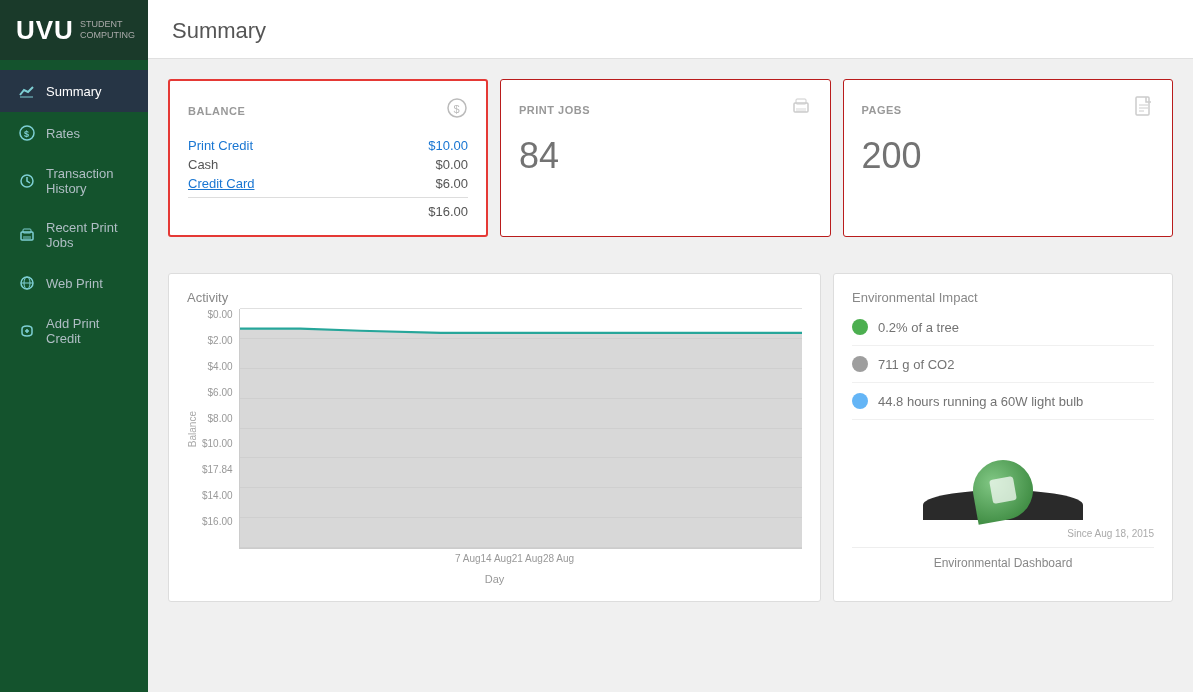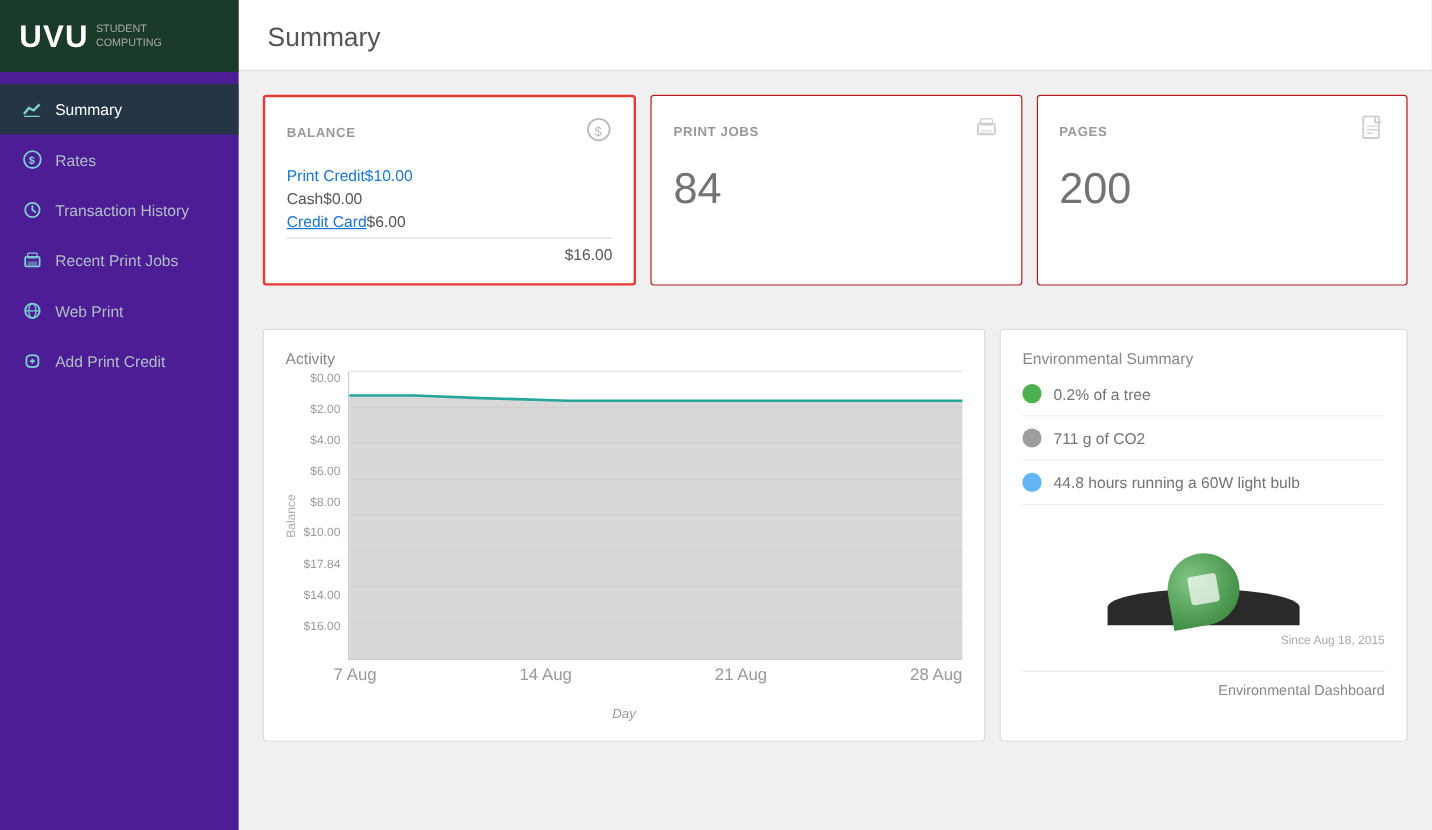--- a/index.html
+++ b/index.html
@@ -1,21 +1,21 @@
 <!DOCTYPE html>
 <html><head>
   <meta charset="utf-8">
   <style>
     * { box-sizing: border-box; margin: 0; padding: 0; }
     body { font-family: 'Segoe UI', Arial, sans-serif; background: #f0f0f0; display: flex; height: 692px; width: 1193px; overflow: hidden; }
 
     
     #sidebar {
-      width: 199px;
-      background: #4c1d95;
+      width: 148px;
+      background: #14532d;
       display: flex;
       flex-direction: column;
       flex-shrink: 0;
       height: 692px;
     }
     #sidebar-logo {
       background: #1a3a2a;
       padding: 14px 16px;
       display: flex;
       align-items: center;
@@ -118,21 +118,21 @@
     .card-icon {
       color: #ccc;
       font-size: 20px;
     }
     .balance-table {
       width: 100%;
       font-size: 13px;
     }
     .balance-row {
       display: flex;
-      justify-content: flex-start;
+      justify-content: space-between;
       padding: 2px 0;
       color: #555;
     }
     .balance-row.print-credit { color: #1976d2; }
     .balance-divider {
       border: none;
       border-top: 1px solid #ddd;
       margin: 4px 0;
     }
     .balance-total {
@@ -199,32 +199,31 @@
       border-top: 1px solid #e0e0e0;
     }
     .chart-svg {
       position: absolute;
       top: 0; left: 0;
       width: 100%;
       height: 100%;
     }
     .x-axis {
       display: flex;
-      justify-content: space-between;
+      justify-content: center;
       margin-left: 40px;
-      font-size: 14px;
+      font-size: 10px;
       color: #999;
       margin-top: 4px;
     }
     .x-title {
       text-align: center;
       font-size: 11px;
       color: #999;
-      margin-top: 19px;
-      font-style: italic;
+      margin-top: 9px;
     }
     .y-title-rotated {
       font-size: 10px;
       color: #aaa;
       writing-mode: vertical-rl;
       transform: rotate(180deg);
       margin-right: 4px;
       white-space: nowrap;
     }
 
@@ -285,24 +284,24 @@
       border-radius: 50% 50% 0 0;
       z-index: 1;
     }
     .env-footer {
       font-size: 10px;
       color: #aaa;
       text-align: right;
       margin-top: 8px;
     }
     .env-dashboard-link {
-      text-align: right;
+      text-align: center;
       font-size: 12px;
       color: #888;
-      margin-top: 19px;
+      margin-top: 8px;
       padding-top: 8px;
       border-top: 1px solid #eee;
     }
   </style>
 </head>
 <body>
 
 <div id="sidebar">
   <div id="sidebar-logo">
     <span class="logo-text-uvu">UVU</span>
@@ -481,21 +480,21 @@
         <div class="x-axis">
           <span>7 Aug</span>
           <span>14 Aug</span>
           <span>21 Aug</span>
           <span>28 Aug</span>
         </div>
         <div class="x-title">Day</div>
       </div>
 
       <div class="panel env-panel">
-        <div class="panel-title">Environmental Summary</div>
+        <div class="panel-title">Environmental Impact</div>
         <div class="env-item">
           <div class="env-dot green"></div>
           <span>0.2% of a tree</span>
         </div>
         <div class="env-item">
           <div class="env-dot gray"></div>
           <span>711 g of CO2</span>
         </div>
         <div class="env-item">
           <div class="env-dot blue"></div>

